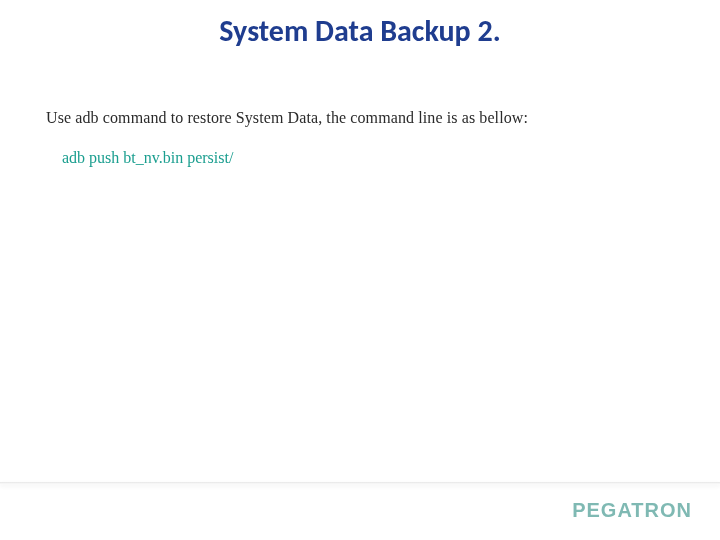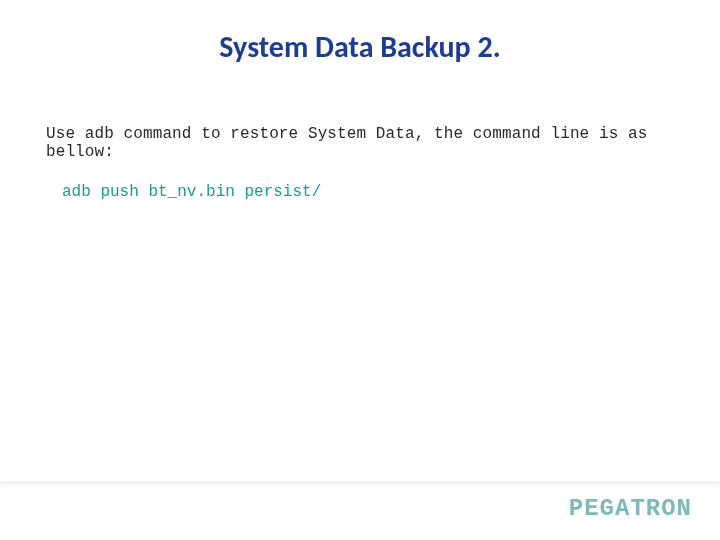--- a/index.html
+++ b/index.html
@@ -1,35 +1,34 @@
 <!DOCTYPE html>
 <html><head>
   <meta charset="utf-8">
   <style>
     * {
       margin: 0;
       padding: 0;
       box-sizing: border-box;
-      font-family: Liberation Mono, monospace;
     }
     body {
       width: 720px;
       height: 540px;
       background: #ffffff;
       font-family: "Times New Roman", Times, serif;
       position: relative;
       overflow: hidden;
     }
     .slide-title {
       font-family: Calibri, "Segoe UI", Arial, sans-serif;
       font-size: 30px;
       font-weight: 700;
       color: #1f3d8f;
       text-align: center;
-      padding-top: 28px;
+      padding-top: 12px;
     }
     .body-text {
       font-size: 16px;
       color: #2a2a2a;
       margin-left: 46px;
       margin-top: 60px;
       letter-spacing: 0.1px;
     }
     .command-text {
       font-size: 16px;
@@ -43,22 +42,22 @@
       right: 0;
       bottom: 56px;
       height: 2px;
       background: linear-gradient(to bottom, rgba(0,0,0,0.10), rgba(0,0,0,0.02));
       box-shadow: 0 2px 4px rgba(0,0,0,0.08);
     }
     .brand {
       position: absolute;
       right: 28px;
       bottom: 18px;
-      font-family: Liberation Mono, monospace;
-      font-size: 24px;
+      font-family: Liberation Sans, sans-serif;
+      font-size: 20px;
       font-weight: 700;
       letter-spacing: 1px;
       color: #7fb9b3;
     }
   </style>
 </head>
 <body>
 
 <div class="slide-title">System Data Backup 2.</div>
 

